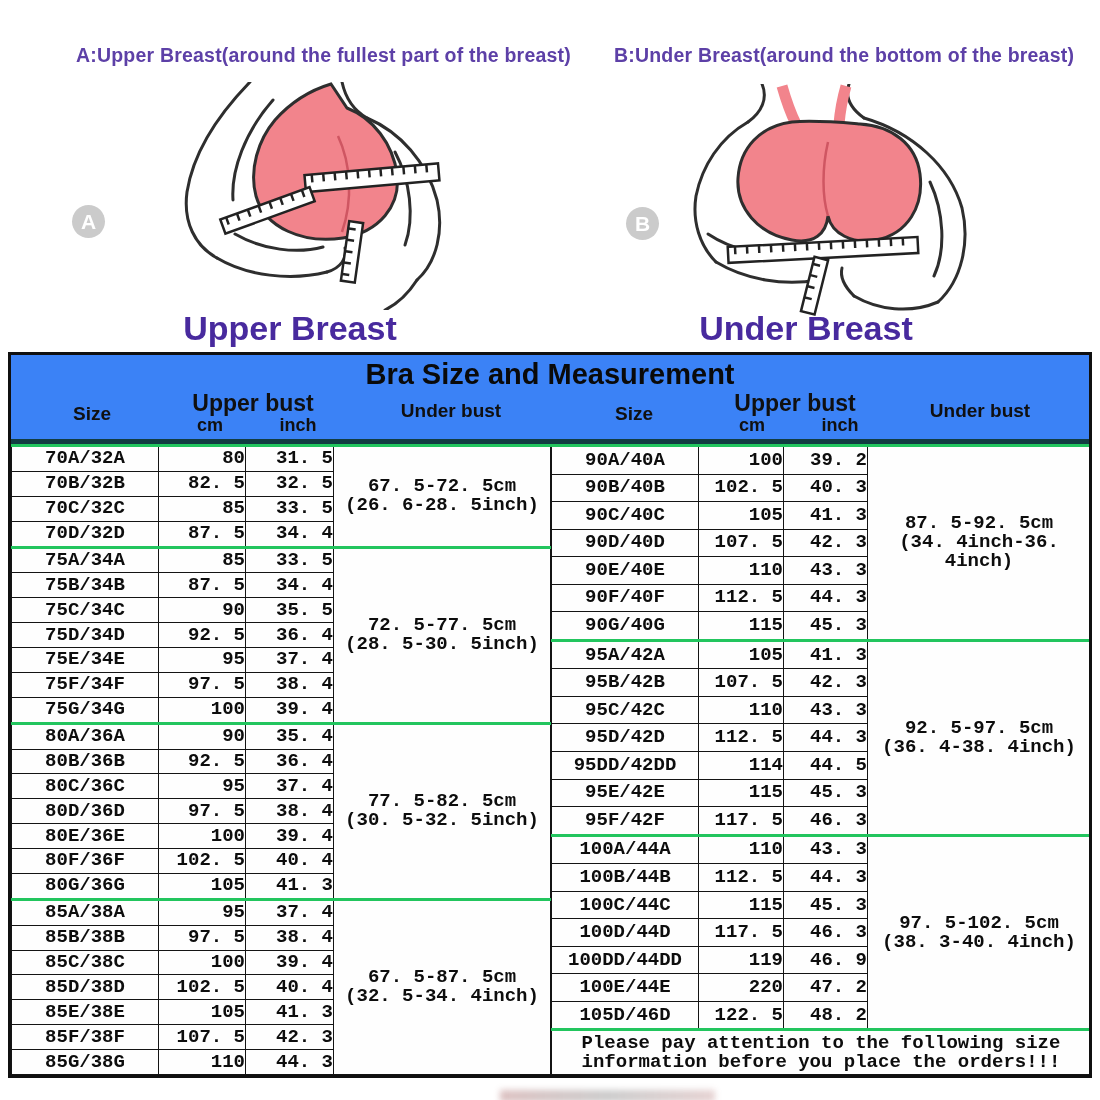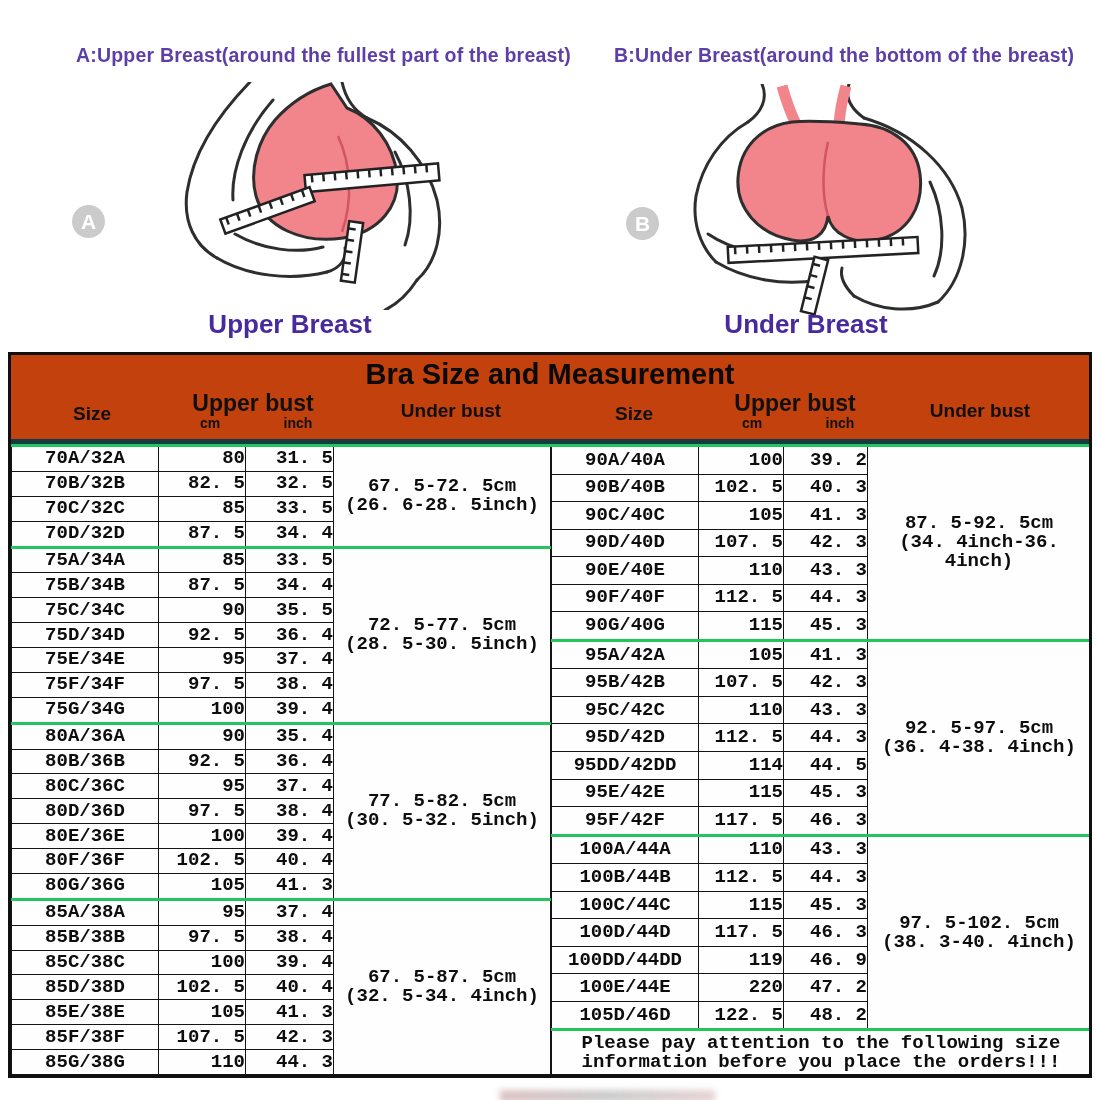--- a/index.html
+++ b/index.html
@@ -14,33 +14,33 @@
   
   .illus{position:absolute;}
   #illus-a{left:95px;top:82px;}
   #illus-b{left:612px;top:84px;}
 
   .badge{position:absolute;width:33px;height:33px;border-radius:50%;background:#cbcbcb;
          color:#ffffff;font-size:21px;font-weight:bold;display:flex;align-items:center;justify-content:center;}
   #badge-a{left:72px;top:205px;}
   #badge-b{left:626px;top:207px;}
 
-  .caption{position:absolute;top:309px;width:320px;text-align:center;font-size:26px;font-weight:bold;color:#482a9e;}
+  .caption{position:absolute;top:309px;width:320px;text-align:center;font-size:34px;font-weight:bold;color:#482a9e;}
   #caption-a{left:130px;}
   #caption-b{left:646px;}
 
   
   .size-table{position:absolute;left:8px;top:352px;width:1084px;height:726px;border:3px solid #101010;
               background:#fff;box-sizing:border-box;overflow:hidden;}
-  .thead{position:relative;height:89px;background:#c2410c;border-bottom:5px solid #123c41;box-sizing:border-box;}
+  .thead{position:relative;height:89px;background:#3b82f6;border-bottom:5px solid #123c41;box-sizing:border-box;}
   .t-title{position:absolute;left:0;right:0;top:3px;text-align:center;font-size:29px;font-weight:bold;color:#0a0a0a;}
   .col-label{position:absolute;transform:translateX(-50%);font-weight:bold;color:#101010;white-space:nowrap;}
   .lbl-size{top:48px;font-size:19px;}
   .lbl-upper{top:35px;font-size:23px;}
-  .lbl-unit{top:60px;font-size:14px;}
+  .lbl-unit{top:60px;font-size:18px;}
   .lbl-under{top:45px;font-size:19px;text-align:center;}
 
   .tbody{position:absolute;left:0;top:89px;right:0;bottom:0;display:flex;}
   table.half{border-collapse:collapse;table-layout:fixed;width:539px;}
   table.half td{border:1.6px solid #141414;font-family:"Liberation Mono","DejaVu Sans Mono",monospace;
      font-weight:bold;font-size:19px;color:#0d0d0d;padding:0;height:23.8px;line-height:1;background:#fefefe;}
   tr.grp td{border-top:3px solid #22c55e;}
   .c-size{text-align:center;}
   .c-cm,.c-inch{text-align:right;padding-right:7px;}
   .c-under{text-align:center;font-size:17px;line-height:1.55;}

